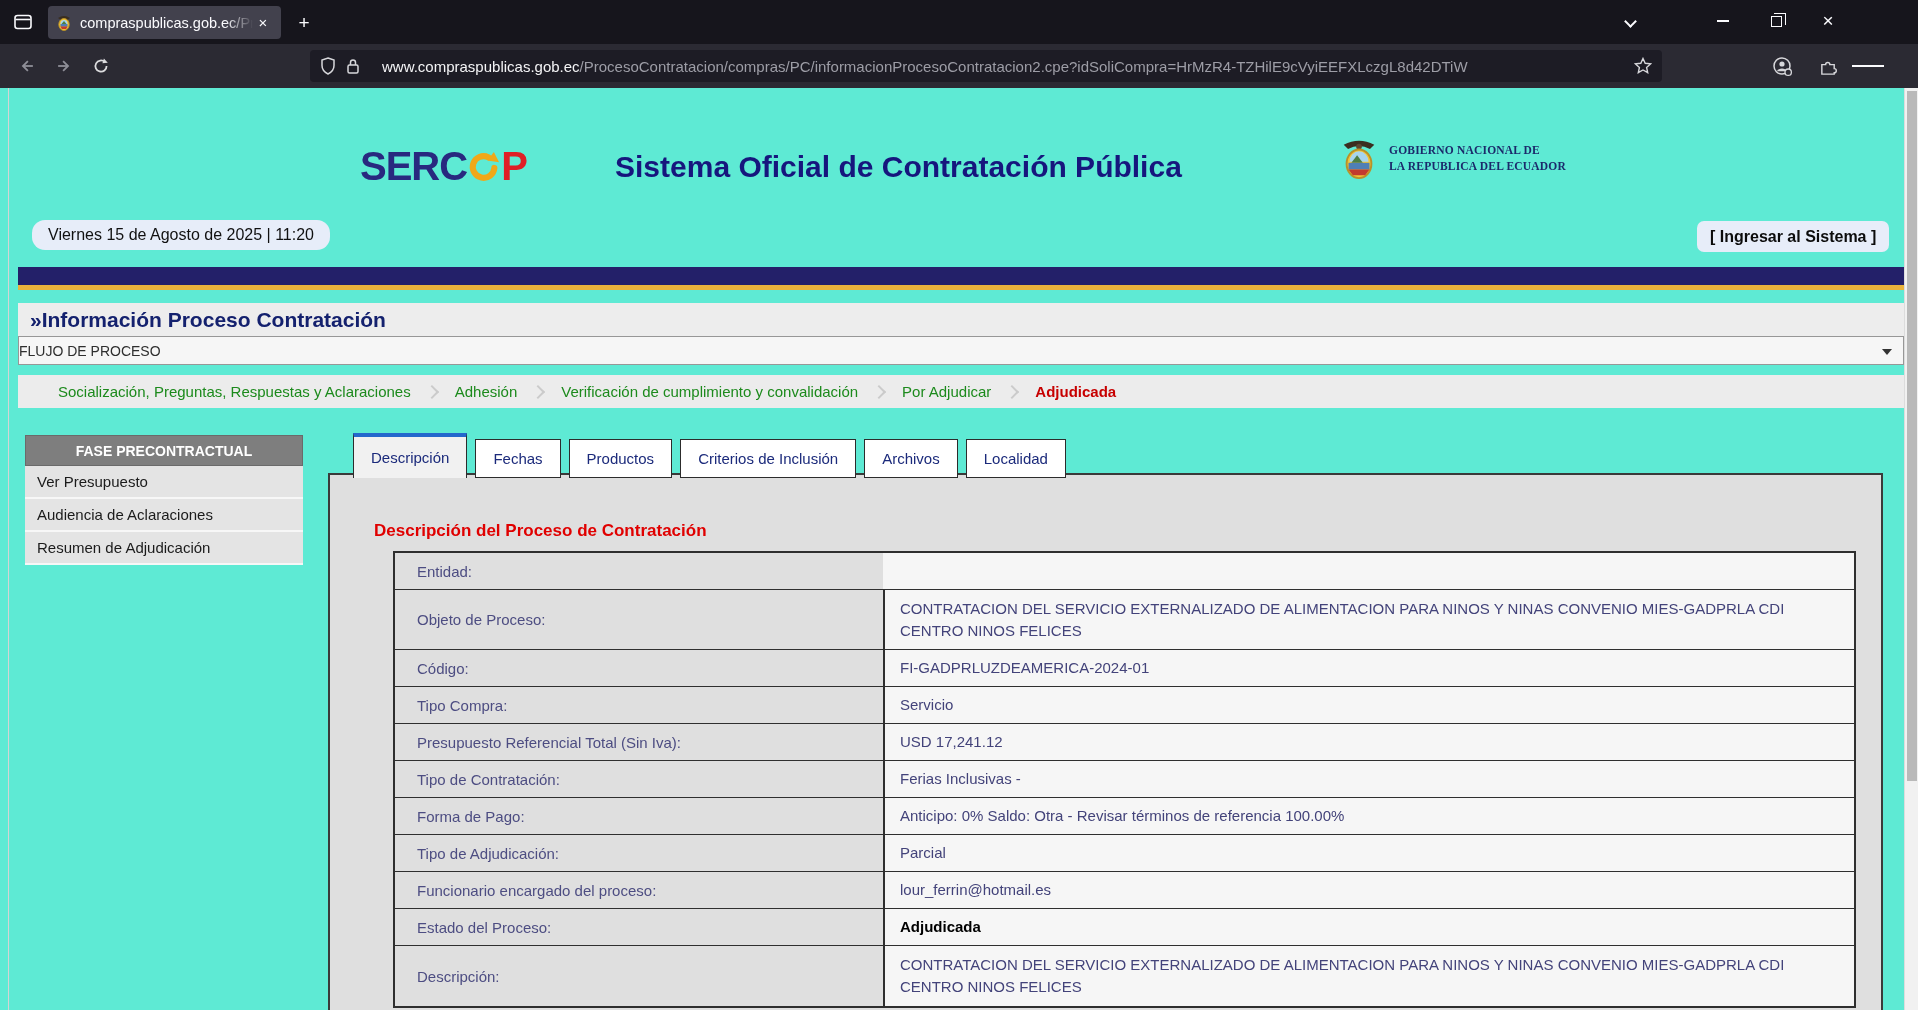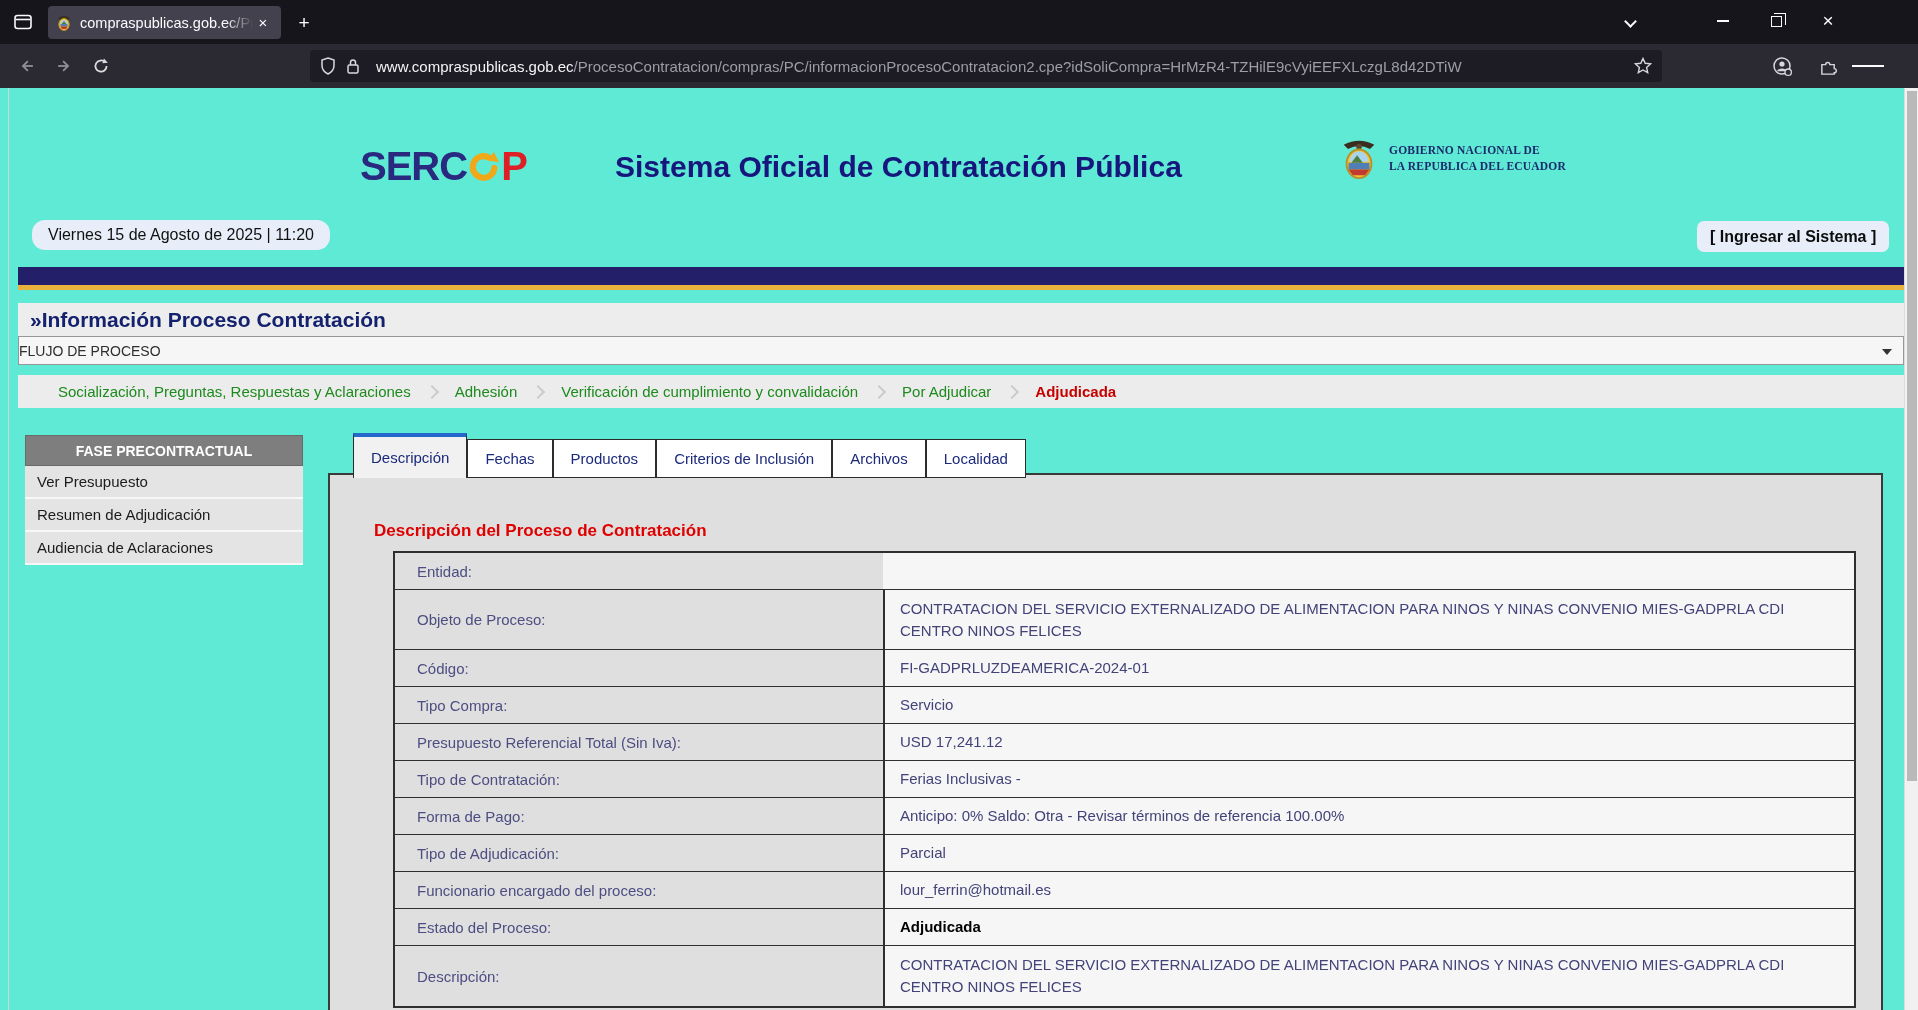--- a/index.html
+++ b/index.html
@@ -27,21 +27,21 @@
   .win-max  { left:1753px; } .maxbox { position:relative; width:11px; height:11px; border:1.5px solid #fbfbfe; background:transparent; }
   .maxbox::before { content:""; position:absolute; left:2px; top:-4px; width:11px; height:11px; border:1.5px solid #fbfbfe; border-bottom:none; border-left:none; }
   .win-close { left:1805px; font-size:19px; }
 
   .toolbar { position:relative; height:44px; background:#2b2a33; display:flex; align-items:center; }
   .nav-ico { position:absolute; top:7px; width:30px; height:30px; display:flex; align-items:center; justify-content:center; border-radius:4px; }
   .i-back { left:12px; } .i-fwd { left:49px; } .i-reload { left:86px; }
   .urlbar { position:absolute; left:310px; top:6px; width:1352px; height:32px; background:#1d1c25; border-radius:4px;
             display:flex; align-items:center; padding:0 10px; }
   .urlbar .sep { width:10px; }
-  .url-text { position:relative; flex:1; white-space:nowrap; overflow:hidden; font-size:15px; margin-left:16px; }
+  .url-text { position:relative; flex:1; white-space:nowrap; overflow:hidden; font-size:15px; margin-left:22px; }
   .url-text::after { content:""; position:absolute; right:0; top:0; bottom:0; width:60px;
                      background:linear-gradient(90deg, rgba(29,28,37,0), #1d1c25); }
   .url-domain { color:#f4f4f6; } .url-path { color:#9d9da6; }
   .star-btn { flex:0 0 auto; margin-left:6px; }
   .tool-right { position:absolute; top:7px; width:32px; height:30px; display:flex; align-items:center; justify-content:center; }
   .t-account { left:1766px; } .t-puzzle { left:1812px; } .t-menu { left:1852px; }
   .burger span { display:block; width:15px; height:1.8px; background:#fbfbfe; margin:3px 0; }
 
   
   .page { position:relative; width:100%; height:976px; background:#5eead4; }
@@ -85,21 +85,21 @@
 
   
   .sidebar { position:absolute; left:25px; top:347px; width:278px; }
   .sidebar-head { height:31px; background:#7e7e7e; border:1px solid #6a6a6a; color:#fff; font-weight:bold;
                   font-size:14px; display:flex; align-items:center; justify-content:center; }
   .side-item { height:33px; background:#e4e4e4; border-bottom:2px solid #f7f7f7;
                display:flex; align-items:center; padding-left:12px; font-size:15px; color:#1b1b1b; }
 
   
   .content { position:absolute; left:328px; top:345px; width:1555px; height:577px; }
-  .tabs { position:relative; z-index:2; display:flex; margin-left:25px; height:45px; align-items:flex-end; }
+  .tabs { position:relative; z-index:2; display:flex; gap:8px; margin-left:25px; height:45px; align-items:flex-end; }
   .tabbtn { height:39px; background:#fff; border:1px solid #2c2c2c; color:#1b2a7b; font-size:15px;
             display:flex; align-items:center; padding:0 17px; white-space:nowrap; }
   .tabbtn.active { height:45px; border-top:4px solid #2468cc; border-bottom:none; background:#f1f1f1; }
   .panel { position:absolute; z-index:1; left:0; right:0; top:40px; bottom:0;
            background:#dfdfdf; border:2px solid #3a3a3a; border-bottom:none; }
   .section-title { position:absolute; left:44px; top:46px; font-size:17px; font-weight:bold; color:#e00000; }
 
   .dtable { position:absolute; left:44px; top:76px; width:1463px; border:2px solid #2f2f2f; background:#f6f6f6;margin-left:19px; }
   .drow { display:grid; grid-template-columns:488px 1fr; border-bottom:1px solid #2f2f2f; min-height:37px; }
   .drow:last-child { border-bottom:none; }
@@ -257,22 +257,22 @@
     <span class="crumb">Verificación de cumplimiento y convalidación</span>
     <span class="crumb-sep"></span>
     <span class="crumb">Por Adjudicar</span>
     <span class="crumb-sep"></span>
     <span class="crumb current">Adjudicada</span>
   </div>
 
   <div class="sidebar">
     <div class="sidebar-head">FASE PRECONTRACTUAL</div>
     <div class="side-item">Ver Presupuesto</div>
+    <div class="side-item">Audiencia de Aclaraciones</div>
     <div class="side-item">Resumen de Adjudicación</div>
-    <div class="side-item">Audiencia de Aclaraciones</div>
   </div>
 
   <div class="content">
     <div class="tabs">
       <div class="tabbtn active">Descripción</div>
       <div class="tabbtn">Fechas</div>
       <div class="tabbtn">Productos</div>
       <div class="tabbtn">Criterios de Inclusión</div>
       <div class="tabbtn">Archivos</div>
       <div class="tabbtn">Localidad</div>

